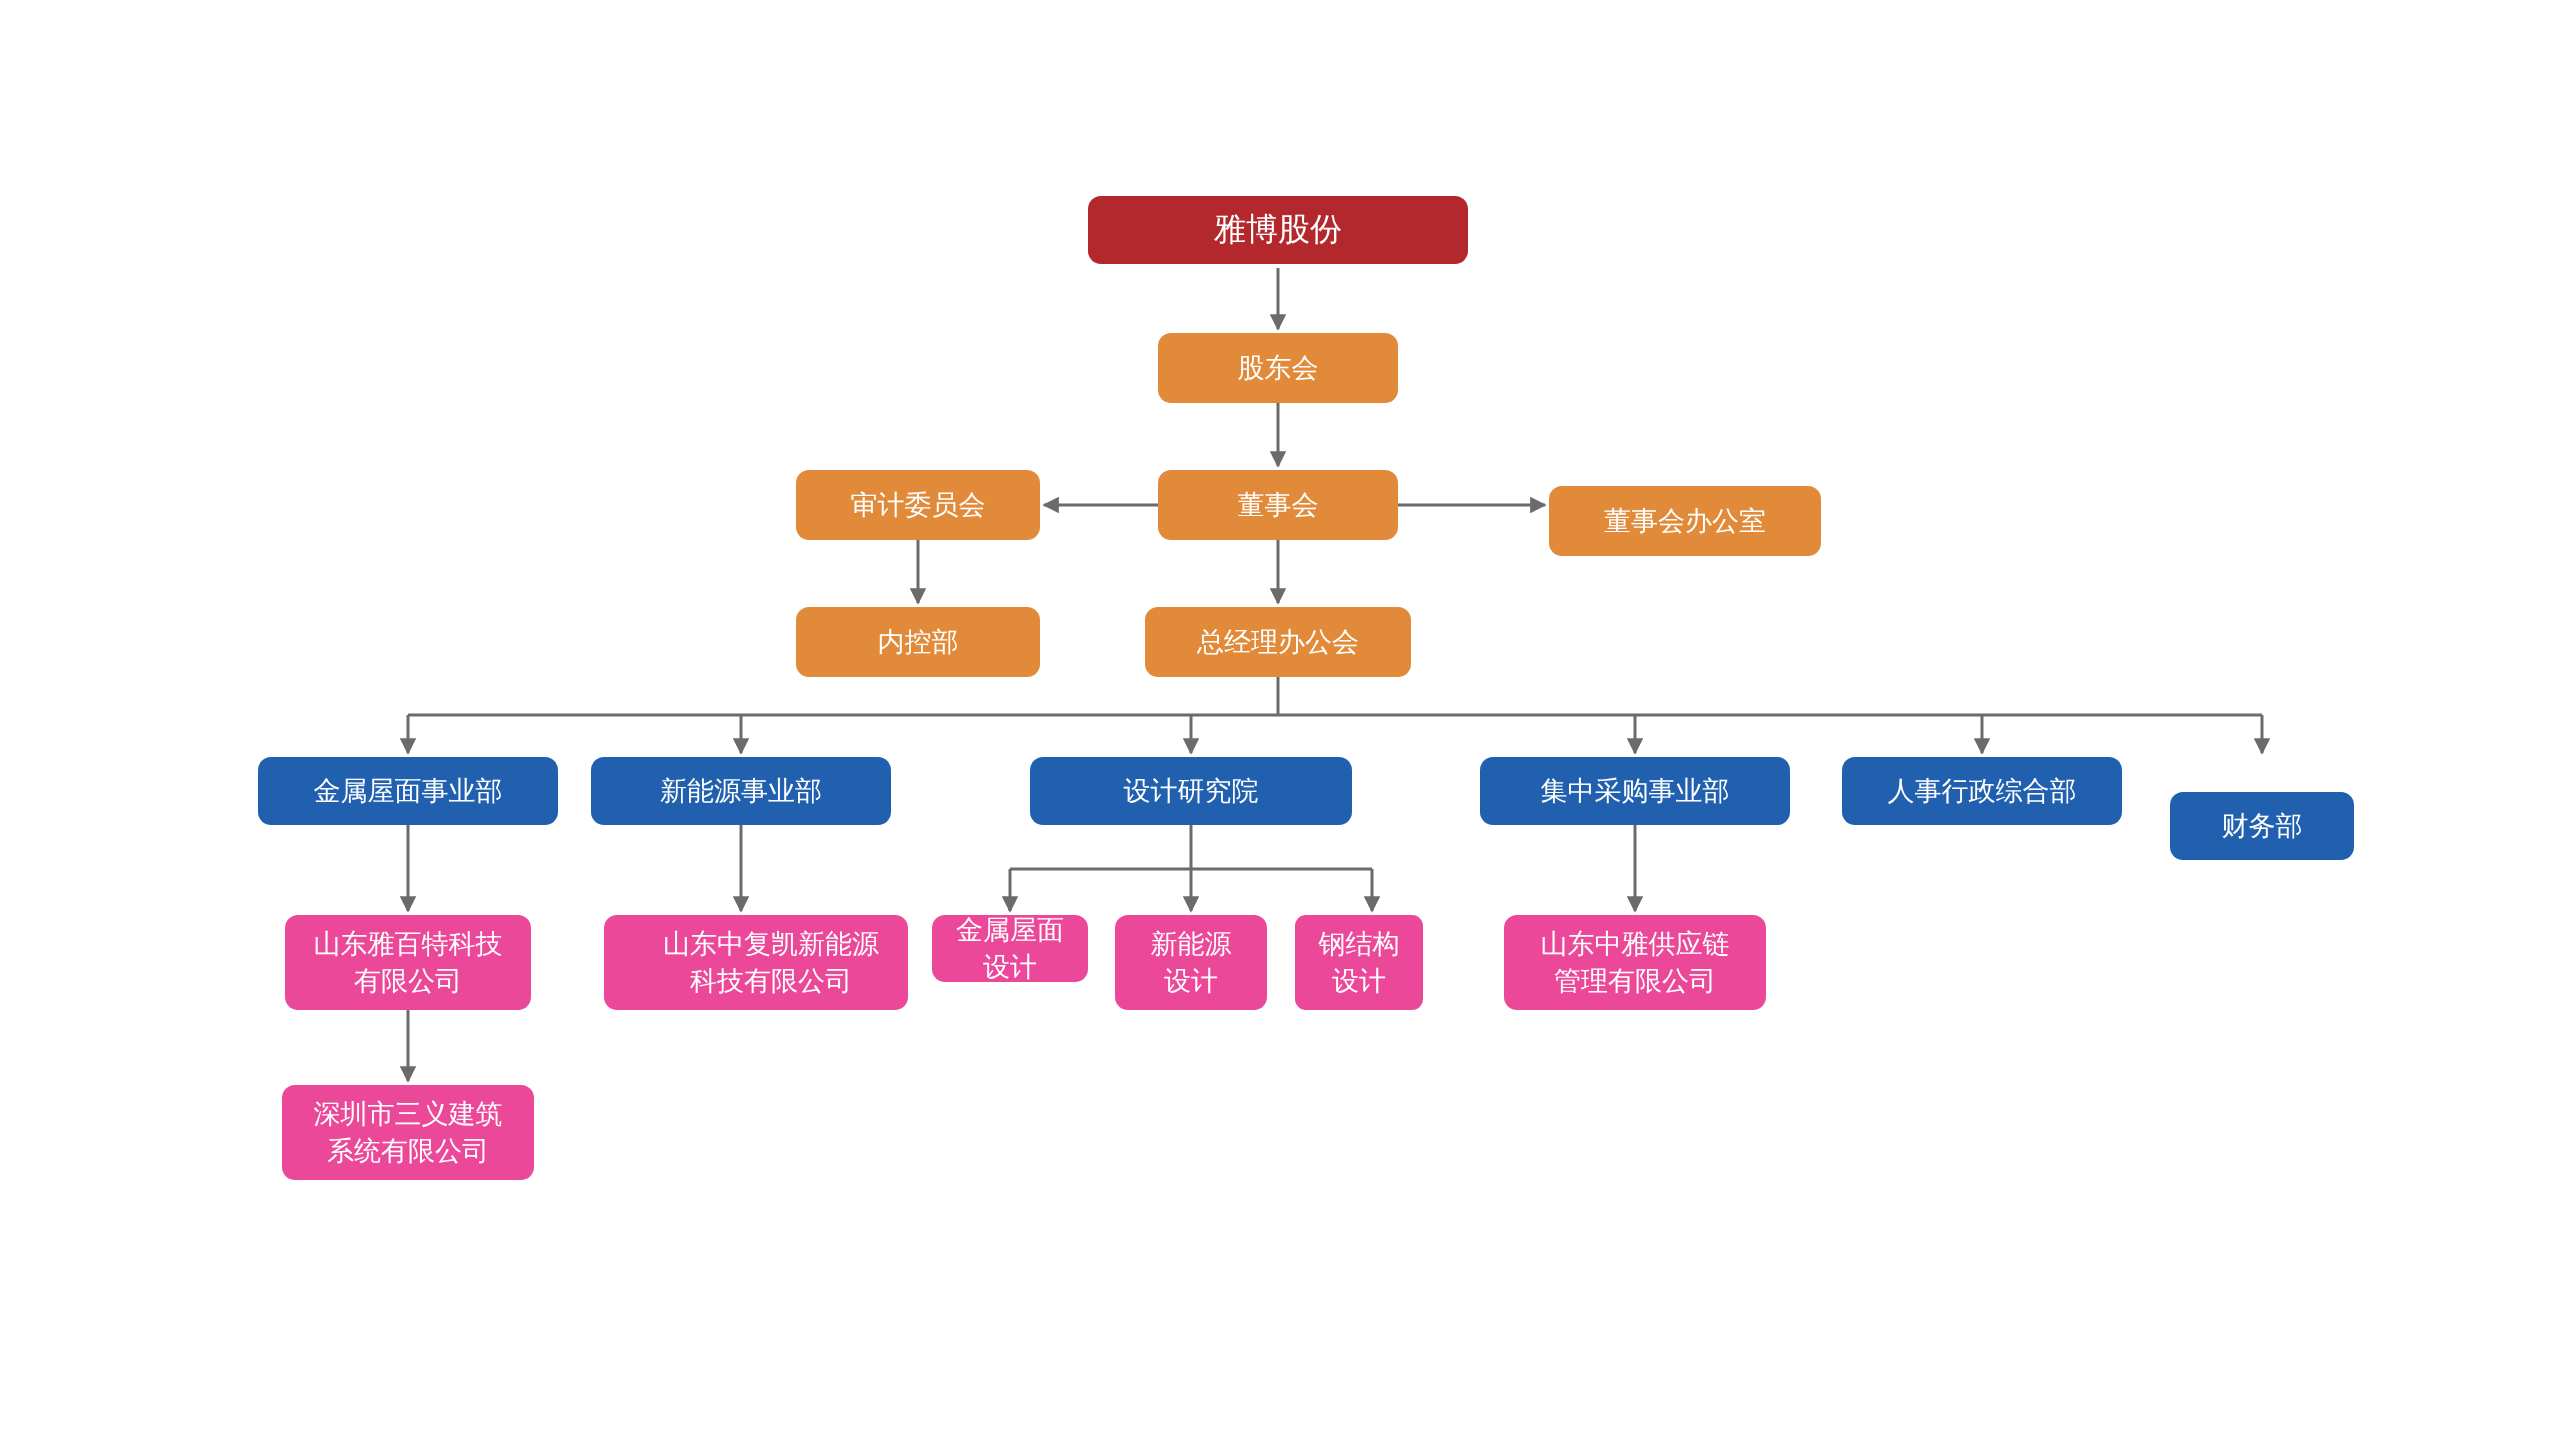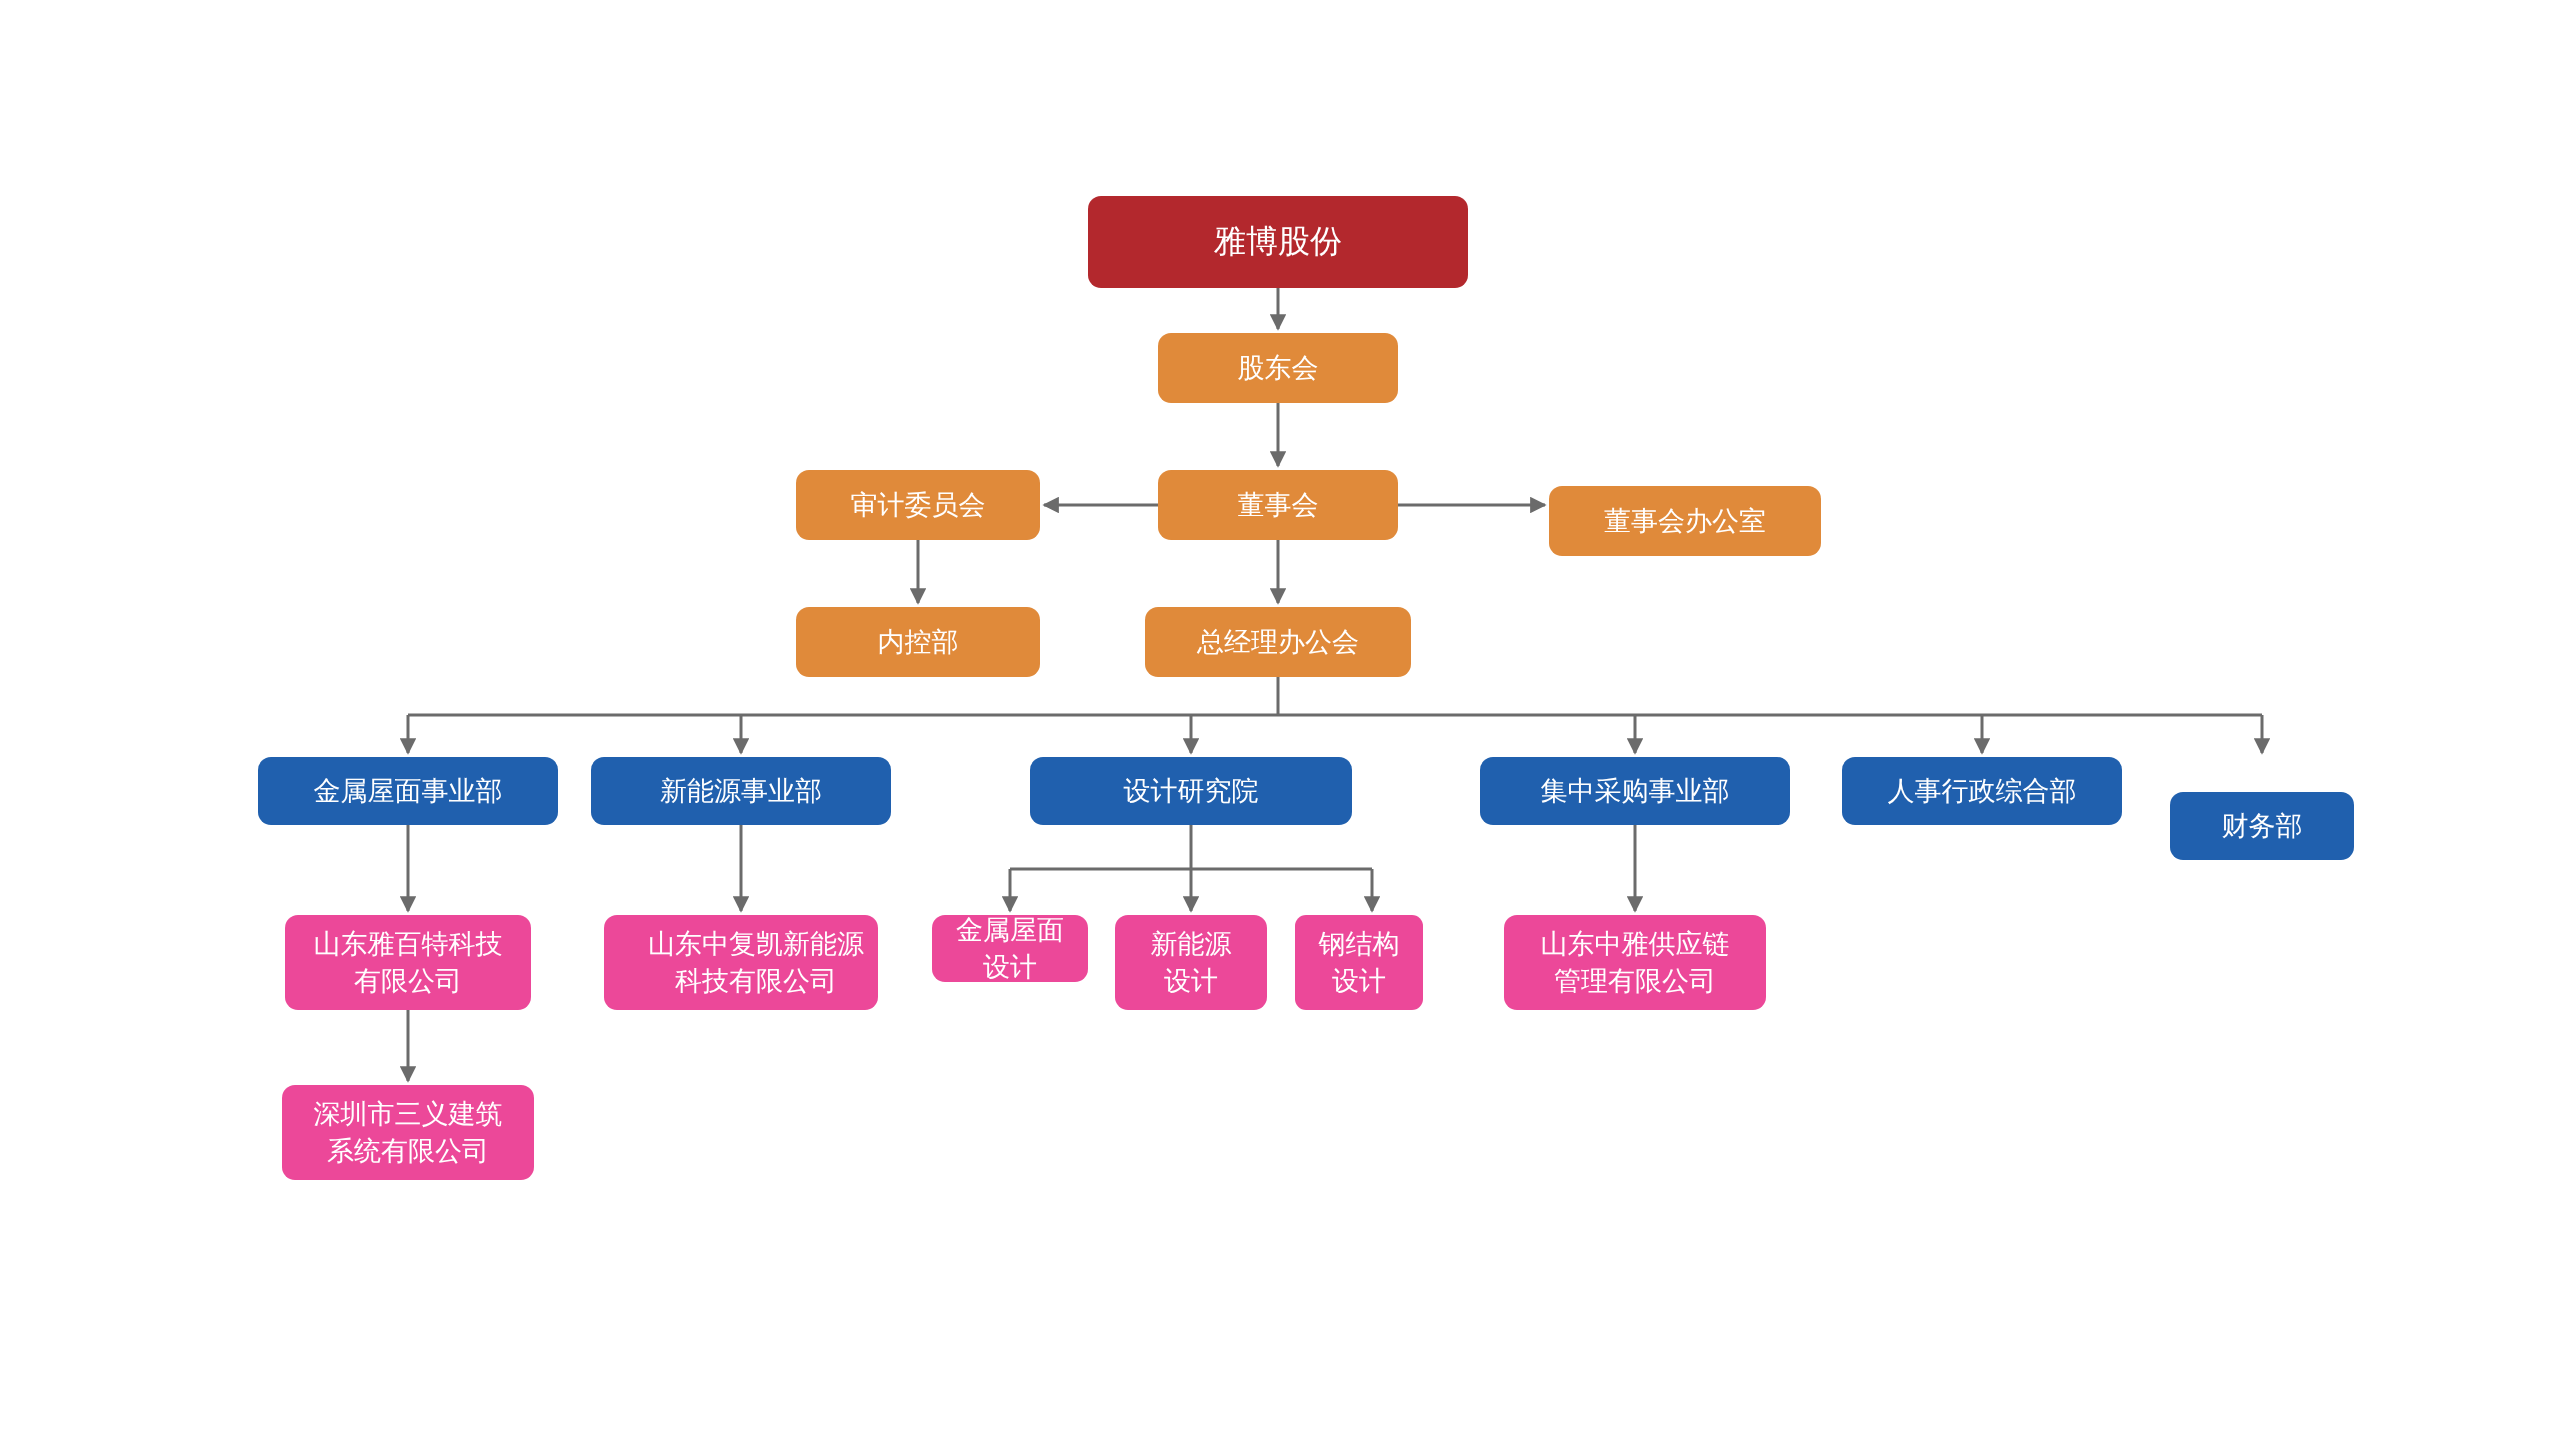--- a/index.html
+++ b/index.html
@@ -31,35 +31,35 @@
     white-space: pre-line;
     box-sizing: border-box;
     padding: 2px 8px;
   }
   .root-node   { background: #b3282d; font-size: 32px; }
   .gov-node    { background: #e08a3a; }
   .dept-node   { background: #2060ae; }
   .sub-node    { background: #ec4899; }
 
   
-  .n-root            { left: 1088px; top: 196px;  width: 380px; height: 92px; }
+  .n-root            { left: 1088px; top: 196px;  width: 380px; height: 68px; }
   .n-shareholders    { left: 1158px; top: 333px;  width: 240px; height: 70px; }
   .n-audit           { left: 796px;  top: 470px;  width: 244px; height: 70px; }
   .n-board           { left: 1158px; top: 470px;  width: 240px; height: 70px; }
   .n-board-office    { left: 1549px; top: 470px;  width: 272px; height: 70px; margin-top: 16px; }
   .n-internal        { left: 796px;  top: 607px;  width: 244px; height: 70px; }
   .n-gm-office       { left: 1145px; top: 607px;  width: 266px; height: 70px; }
   .n-metal-div       { left: 258px;  top: 757px;  width: 300px; height: 68px; }
   .n-energy-div      { left: 591px;  top: 757px;  width: 300px; height: 68px; }
   .n-design-inst     { left: 1030px; top: 757px;  width: 322px; height: 68px; }
   .n-procure-div     { left: 1480px; top: 757px;  width: 310px; height: 68px; }
   .n-hr-admin        { left: 1842px; top: 757px;  width: 280px; height: 68px; }
   .n-finance         { left: 2170px; top: 757px;  width: 184px; height: 68px; margin-top: 35px; }
   .n-yabaite         { left: 285px;  top: 915px;  width: 246px; height: 95px; }
-  .n-zhongfukai      { left: 604px;  top: 915px;  width: 274px; height: 95px; padding-left: 38px; }
+  .n-zhongfukai      { left: 604px;  top: 915px;  width: 304px; height: 95px; padding-left: 38px; }
   .n-metal-design    { left: 932px;  top: 915px;  width: 156px; height: 67px; }
   .n-energy-design   { left: 1115px; top: 915px;  width: 152px; height: 95px; }
   .n-steel-design    { left: 1295px; top: 915px;  width: 128px; height: 95px; border-radius: 11px; }
   .n-zhongya         { left: 1504px; top: 915px;  width: 262px; height: 95px; }
   .n-sanyi           { left: 282px;  top: 1085px; width: 252px; height: 95px; }
 </style>
 </head>
 <body>
 
 <div id="canvas">

